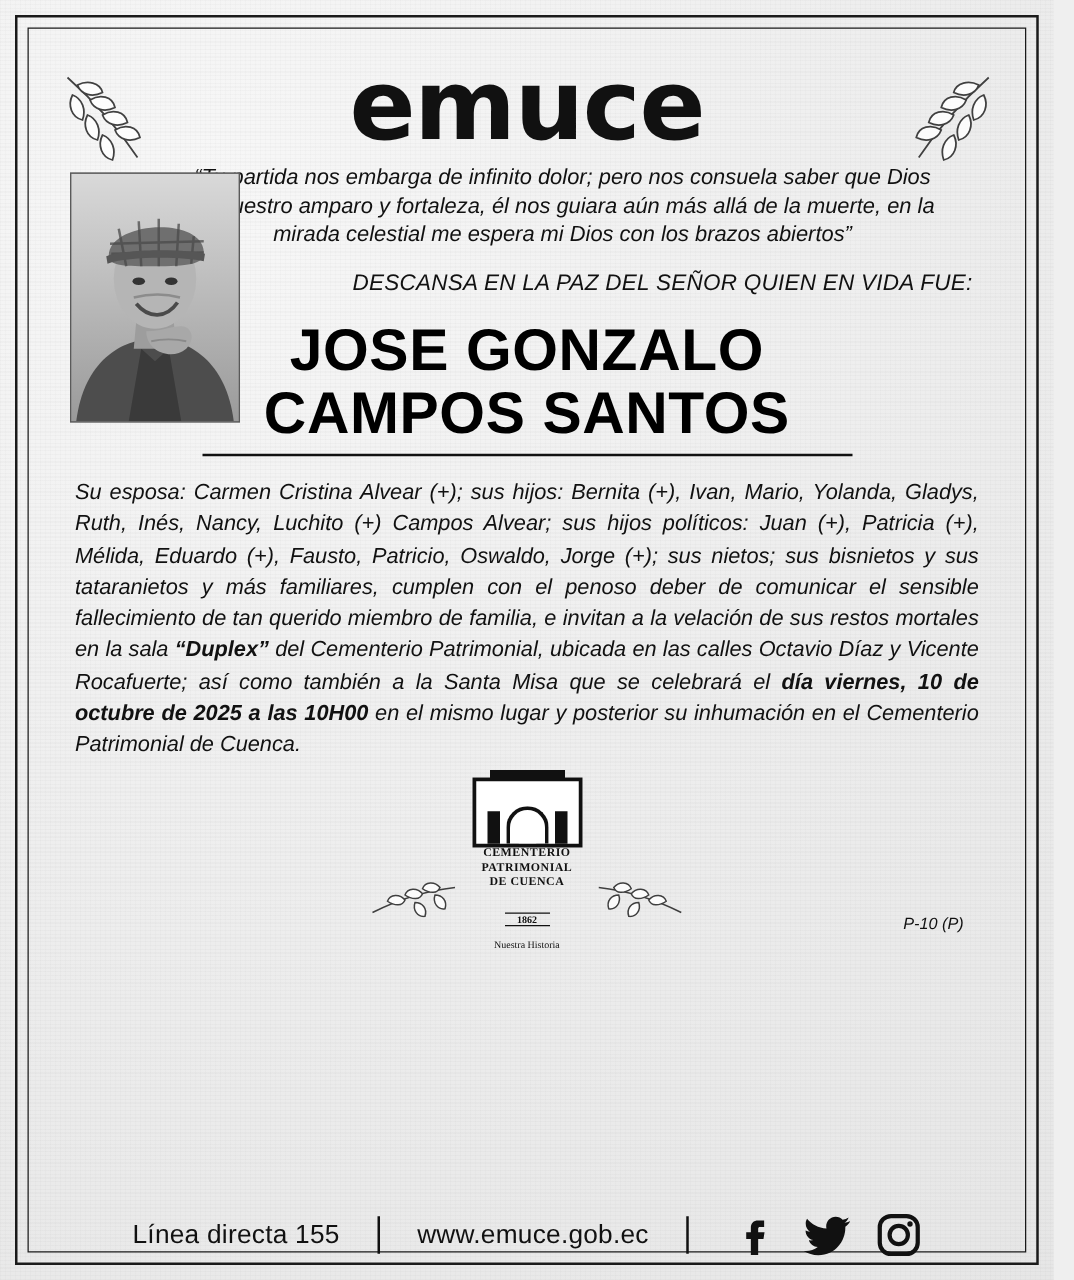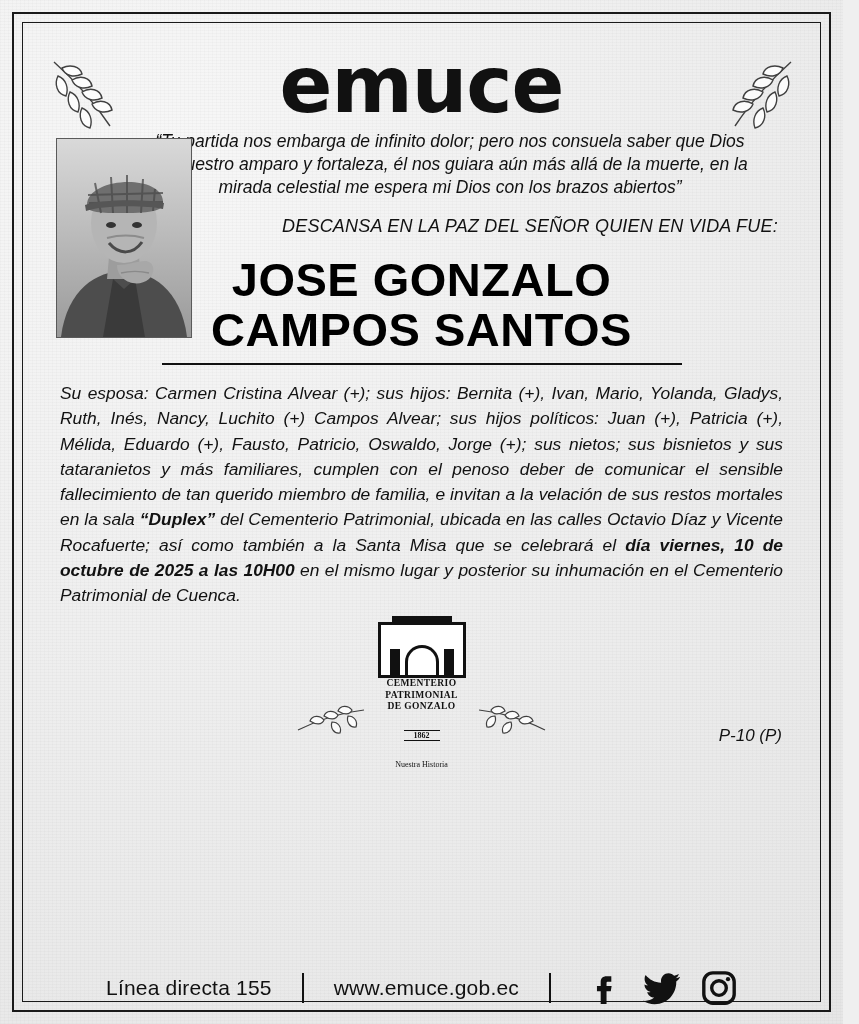--- a/index.html
+++ b/index.html
@@ -220,39 +220,39 @@
     font-weight: 700;
     border-top: 1px solid #111;
     border-bottom: 1px solid #111;
     display: inline-block;
     padding: 0 10px;
     margin-top: 18px;
   }
   .seal-motto {
     font-family: "Liberation Serif", serif;
     font-size: 8px;
-    margin-top: 18px;
+    margin-top: 8px;
     color: #111;
   }
   .seal-leaf {
     position: absolute;
     top: 82px;
     width: 72px;
     height: 30px;
     opacity: 0.85;
   }
   .seal-leaf.left  { left: 238px; }
   .seal-leaf.right { right: 238px; transform: scaleX(-1); }
 
   .ref-code {
     position: absolute;
-    right: 5px;
+    right: 16px;
     bottom: 4px;
     font-style: italic;
-    font-size: 17px;
+    font-size: 13px;
     color: #111;
   }
 
   
   .footer {
     position: absolute;
     left: 30px;
     right: 30px;
     bottom: 18px;
     display: flex;
@@ -402,21 +402,21 @@
       <div class="seal">
         <div class="seal-box">
           <div class="seal-top"></div>
           <div class="seal-pillar l"></div>
           <div class="seal-pillar r"></div>
           <div class="seal-arch"></div>
         </div>
         <div class="seal-text">
           <div>CEMENTERIO</div>
           <div>PATRIMONIAL</div>
-          <div>DE GONZALO</div>
+          <div>DE CUENCA</div>
         </div>
         <div class="seal-year">1862</div>
         <div class="seal-motto">Nuestra Historia</div>
       </div>
 
       <div class="ref-code">P-10 (P)</div>
     </div>
 
   </div>
 

